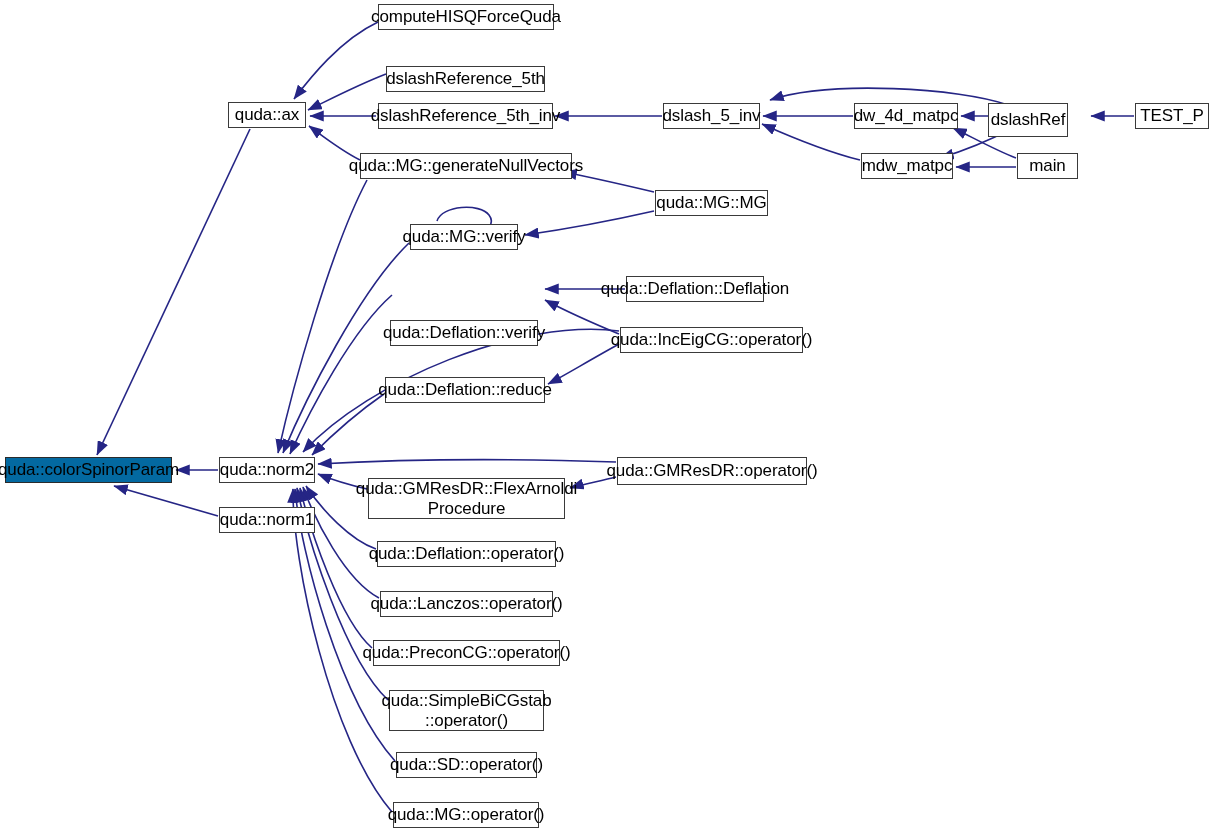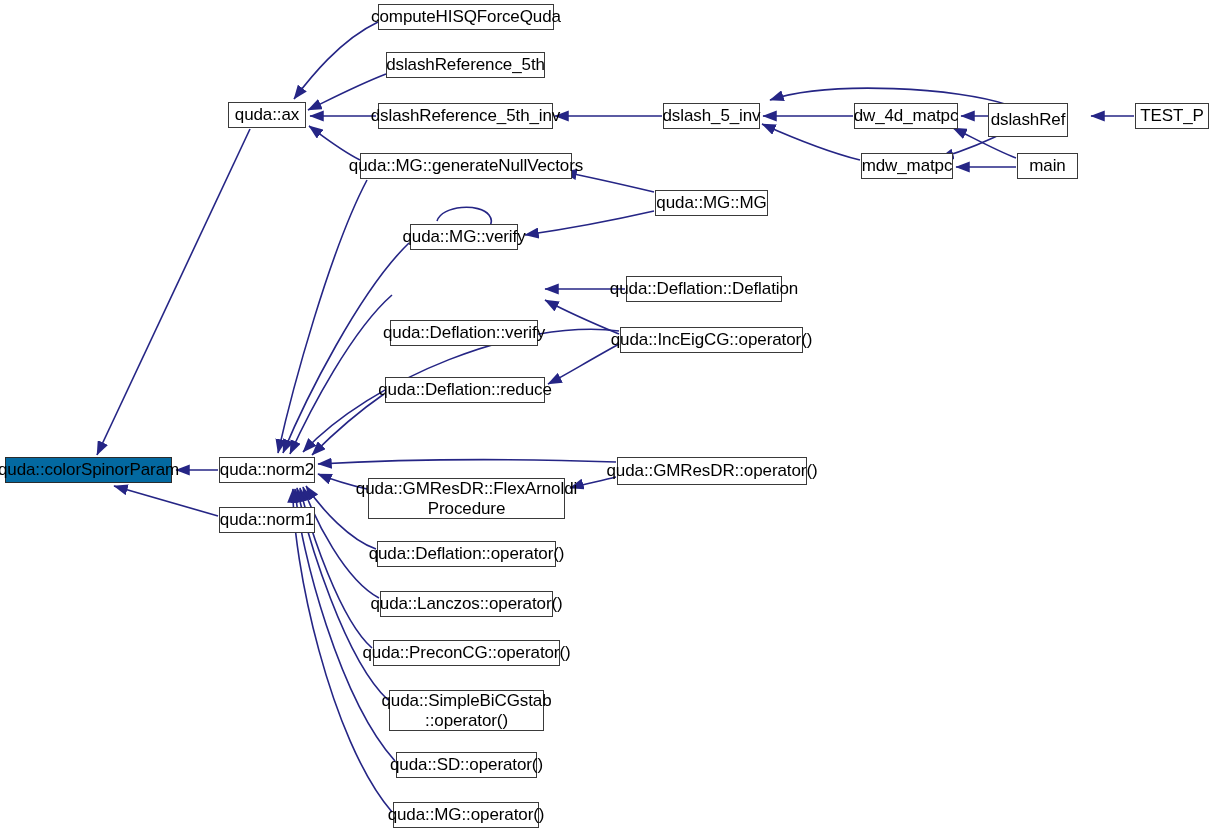--- a/index.html
+++ b/index.html
@@ -92,27 +92,27 @@
         <path d="M 1016,167 L 956,167" fill="none" stroke="#252585" stroke-width="1.6" marker-end="url(#arrowhead)"></path>
         <path d="M 1134,116 L 1091,116" fill="none" stroke="#252585" stroke-width="1.6" marker-end="url(#arrowhead)"></path>
       </g>
   </svg>
   <div id="node-layer">
       <div class="node highlight" style="left: 5px; top: 457px; width: 167px; height: 26px;">quda::colorSpinorParam</div>
       <div class="node" style="left: 228px; top: 102px; width: 78px; height: 26px;">quda::ax</div>
       <div class="node" style="left: 219px; top: 457px; width: 96px; height: 26px;">quda::norm2</div>
       <div class="node" style="left: 219px; top: 507px; width: 96px; height: 26px;">quda::norm1</div>
       <div class="node" style="left: 378px; top: 4px; width: 176px; height: 26px;">computeHISQForceQuda</div>
-      <div class="node" style="left: 386px; top: 52px; width: 159px; height: 26px;">dslashReference_5th</div>
+      <div class="node" style="left: 386px; top: 66px; width: 159px; height: 26px;">dslashReference_5th</div>
       <div class="node" style="left: 378px; top: 103px; width: 175px; height: 26px;">dslashReference_5th_inv</div>
       <div class="node" style="left: 360px; top: 153px; width: 212px; height: 26px;">quda::MG::generateNullVectors</div>
       <div class="node" style="left: 410px; top: 224px; width: 108px; height: 26px;">quda::MG::verify</div>
       <div class="node" style="left: 655px; top: 190px; width: 113px; height: 26px;">quda::MG::MG</div>
       <div class="node" style="left: 390px; top: 276px; width: 148px; height: 26px; margin-top: 44px;">quda::Deflation::verify</div>
-      <div class="node" style="left: 626px; top: 276px; width: 156px; height: 26px;">quda::Deflation::Deflation</div>
+      <div class="node" style="left: 626px; top: 276px; width: 138px; height: 26px;">quda::Deflation::Deflation</div>
       <div class="node" style="left: 620px; top: 327px; width: 183px; height: 26px;">quda::IncEigCG::operator()</div>
       <div class="node" style="left: 385px; top: 377px; width: 160px; height: 26px;">quda::Deflation::reduce</div>
       <div class="node" style="left: 617px; top: 457px; width: 190px; height: 28px;">quda::GMResDR::operator()</div>
       <div class="node" style="left: 368px; top: 478px; width: 197px; height: 41px;">quda::GMResDR::FlexArnoldi
 Procedure</div>
       <div class="node" style="left: 377px; top: 541px; width: 179px; height: 26px;">quda::Deflation::operator()</div>
       <div class="node" style="left: 380px; top: 591px; width: 173px; height: 26px;">quda::Lanczos::operator()</div>
       <div class="node" style="left: 373px; top: 640px; width: 187px; height: 26px;">quda::PreconCG::operator()</div>
       <div class="node" style="left: 389px; top: 690px; width: 155px; height: 41px;">quda::SimpleBiCGstab
 ::operator()</div>

